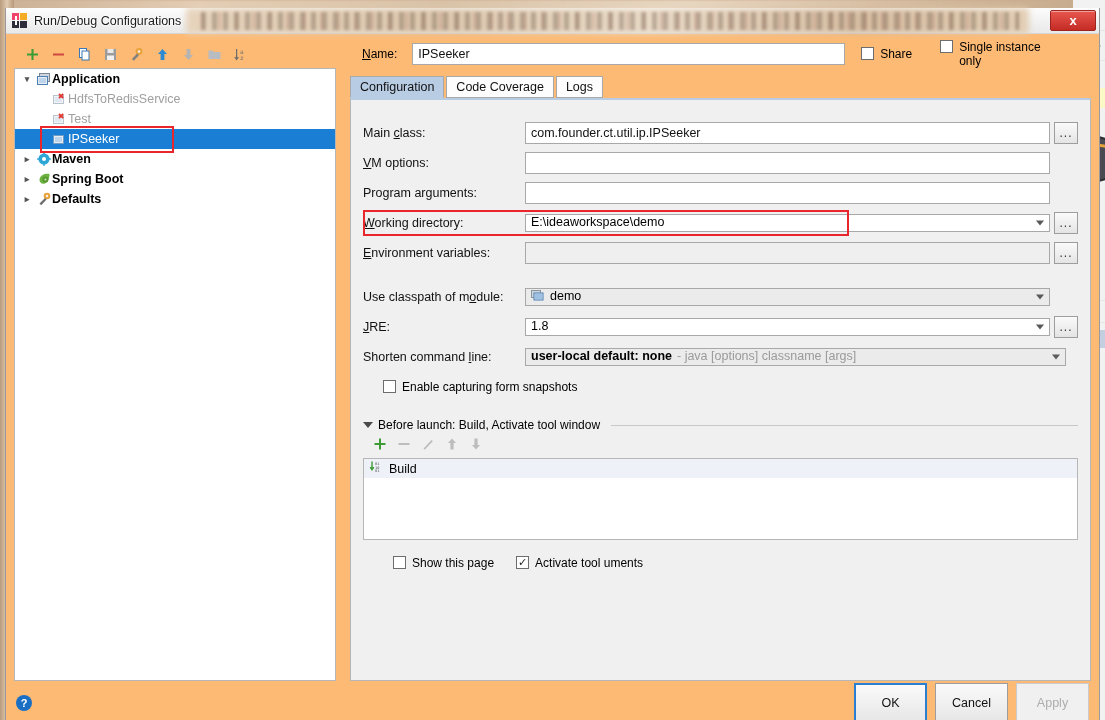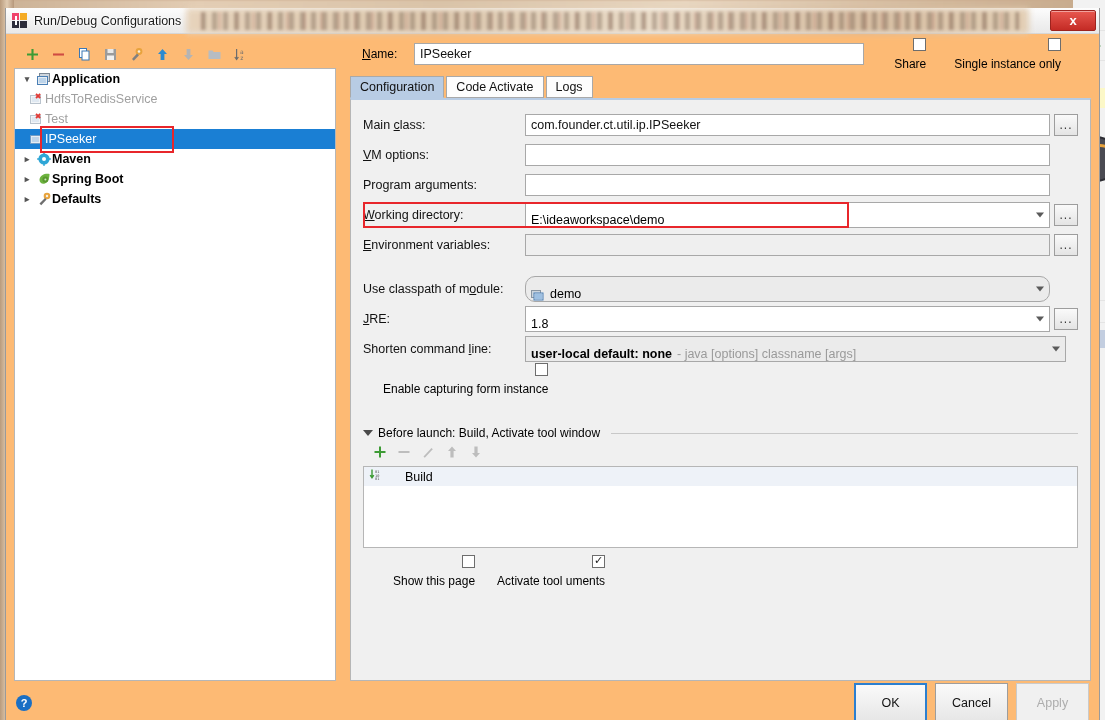--- a/index.html
+++ b/index.html
@@ -81,78 +81,78 @@
   #tree-toolbar { height:28px; display:flex; align-items:center; gap:2px; padding-left:6px; }
   .tb-btn { width:24px; height:22px; display:flex; align-items:center; justify-content:center; cursor:pointer; }
   .tb-btn svg { display:block; }
 
   
   #tree {
     flex:1; background:#fff; border:1px solid #b6b6b6; overflow:hidden; position:relative;
   }
   .tree-row { height:20px; display:flex; align-items:center; padding-left:4px; white-space:nowrap; cursor:default; }
   .tree-row.group { font-weight:bold; color:#000; }
-  .tree-row.child { padding-left:13px; }
+  .tree-row.child { padding-left:36px; }
   .tree-row.invalid span.lbl { color:#a0a0a0; }
   .tree-row.selected { background:#1a7fd4; }
   .tree-row.selected span.lbl { color:#fff; }
   .twisty { width:16px; flex:0 0 16px; display:flex; align-items:center; justify-content:center; color:#555; font-size:9px; }
   .t-icon { width:17px; flex:0 0 17px; display:flex; align-items:center; justify-content:center; position:relative; }
   .lbl { font-size:12.5px; }
 
   
   .annot { position:absolute; border:2px solid #e8262b; pointer-events:none; z-index:30; }
 
   
   #name-row { height:28px; display:flex; align-items:center; gap:8px; }
   #name-row .lab { width:44px;margin-left:12px; }
   .u { text-decoration:underline; }
   .txt {
     height:22px; border:1px solid #a8a8a8; background:#fff; padding:2px 5px;
     font-size:12.5px; color:#111; display:flex; align-items:center; overflow:hidden;
   }
   .txt.disabled { background:#efefef; }
-  .chk-wrap { display:flex; align-items:flex-end; gap:6px; cursor:pointer;flex-direction:column; }
+  .chk-wrap { display:flex; align-items:flex-start; gap:6px; cursor:pointer; }
   .chk { width:13px; height:13px; border:1px solid #6d6d6d; background:#fff; flex:0 0 13px;
          display:flex; align-items:center; justify-content:center; }
   .chk.checked::after { content:"✓"; font-size:11px; color:#1c1c1c; line-height:1; margin-top:-1px;}
 
   
   #tabs { display:flex; align-items:flex-end; height:24px; margin-top:6px; }
   .tab { height:22px; padding:0 9px; display:flex; align-items:center; font-size:12.5px;
          border:1px solid #a9a9a9; background:#fdfdfd; margin-right:2px; cursor:pointer; color:#111; }
   .tab.active { background:#b8cce4; border-bottom-color:#b8cce4; font-weight:normal; }
 
   
   #config-panel { flex:1; border:1px solid #b6b6b6; border-top:2px solid #b8cce4; background:#f0f0f0;
-                  padding:10px 12px 0 12px; position:relative; min-height:0; overflow:hidden; }
+                  padding:18px 12px 0 12px; position:relative; min-height:0; overflow:hidden; }
   .frow { display:flex; align-items:center; height:30px; }
   .frow .flab { width:162px; flex:0 0 162px; font-size:12.5px; color:#111; }
   .fctl { flex:1; display:flex; align-items:center; min-width:0; }
   .expand-btn { position:relative; }
-  .combo { height:26px; border:1px solid #a8a8a8; background:#fff; display:flex; align-items:flex-end;
+  .combo { height:18px; border:1px solid #a8a8a8; background:#fff; display:flex; align-items:flex-start;
            padding:0 5px; font-size:12.5px; flex:1; min-width:0; position:relative; }
   .combo.gray { background:#ebebeb; }
   .caret { position:absolute; right:5px; top:50%; transform:translateY(-50%);
            width:0;height:0;border-left:4px solid transparent;border-right:4px solid transparent;border-top:5px solid #5a5a5a; }
   .dots-btn { width:24px; height:22px; margin-left:4px; border:1px solid #9d9d9d;
               background:linear-gradient(180deg,#fafafa,#e4e4e4); display:flex; align-items:center;
               justify-content:center; font-size:12px; letter-spacing:1px; color:#333; cursor:pointer; flex:0 0 24px; }
   .hint { color:#9a9a9a; }
   .bold { font-weight:bold; }
 
   
-  #before-launch { margin-top:32px; }
+  #before-launch { margin-top:16px; }
   .bl-header { display:flex; align-items:center; gap:5px; }
   .bl-header .tri { width:0;height:0;border-left:5px solid transparent;border-right:5px solid transparent;
                     border-top:6px solid #4a4a4a; cursor:pointer; }
   .bl-header .line { flex:1; height:1px; background:#c8c8c8; margin-left:6px; }
   #bl-toolbar { display:flex; align-items:center; gap:10px; height:26px; padding-left:10px; }
   #bl-list { height:82px; border:1px solid #b6b6b6; background:#fff; }
-  .bl-item { height:19px; background:#eef2f8; display:flex; align-items:center; gap:22px; padding-left:5px; font-size:12.5px; }
+  .bl-item { height:19px; background:#eef2f8; display:flex; align-items:center; gap:6px; padding-left:5px; font-size:12.5px; }
   #bottom-checks { display:flex; align-items:center; gap:22px; height:30px; margin-top:8px; }
 
   
   #footer { height:44px; flex:0 0 44px; display:flex; align-items:center; padding:0 10px; }
   #help-btn { width:16px;height:16px;border-radius:50%;background:#1a6fc4;color:#fff;font-size:11px;
               font-weight:bold;display:flex;align-items:center;justify-content:center;cursor:pointer;}
   #footer .spacer { flex:1; }
   .btn { width:73px; height:40px; border:1px solid #9d9d9d; background:linear-gradient(180deg,#fafafa,#e6e6e6);
          font-size:12.5px; display:flex; align-items:center; justify-content:center; cursor:pointer; margin-left:8px; color:#111;}
   .btn.focus { border:2px solid #2b7fd0; }
@@ -353,21 +353,21 @@
           <span>Share</span>
         </div>
         <div class="chk-wrap" style="margin-left:20px; margin-right:30px;">
           <span class="chk"></span>
           <span>Single instance only</span>
         </div>
       </div>
 
       <div id="tabs">
         <div class="tab active">Configuration</div>
-        <div class="tab">Code Activate</div>
+        <div class="tab">Code Coverage</div>
         <div class="tab">Logs</div>
       </div>
 
       <div id="config-panel">
 
         <div class="frow">
           <div class="flab">Main <span class="u">c</span>lass:</div>
           <div class="fctl">
             <div class="txt" style="flex:1;">com.founder.ct.util.ip.IPSeeker</div>
             <div class="dots-btn">...</div>
@@ -406,21 +406,21 @@
             <div class="txt disabled" style="flex:1;"></div>
             <div class="dots-btn">...</div>
           </div>
         </div>
 
         <div style="height:14px"></div>
 
         <div class="frow">
           <div class="flab">Use classpath of m<span class="u">o</span>dule:</div>
           <div class="fctl">
-            <div class="combo gray" style="margin-right:28px;border-radius:10px;">
+            <div class="combo gray" style="margin-right:28px;">
               <span style="margin-right:6px; display:flex;">
                 <svg width="13" height="12" viewBox="0 0 13 12">
                   <rect x="0.5" y="1.5" width="9" height="7" fill="#cdd5dd" stroke="#8a96a2"></rect>
                   <rect x="3" y="4" width="9" height="7" fill="#dde6ef" stroke="#4a7fb5"></rect>
                   <rect x="4" y="5" width="7" height="5" fill="#9ec0e2"></rect>
                 </svg>
               </span>
               <span>demo</span>
               <span class="caret"></span>
             </div>
@@ -446,21 +446,21 @@
               <span class="hint" style="margin-left:5px;">- java [options] classname [args]</span>
               <span class="caret"></span>
             </div>
           </div>
         </div>
 
         <div class="frow">
           <div style="width:20px"></div>
           <div class="chk-wrap">
             <span class="chk"></span>
-            <span>Enable capturing form instance</span>
+            <span>Enable capturing form snapshots</span>
           </div>
         </div>
 
         <div id="before-launch">
           <div class="bl-header">
             <span class="tri"></span>
             <span>Before launch: Build, Activate tool window</span>
             <span class="line"></span>
           </div>
 

